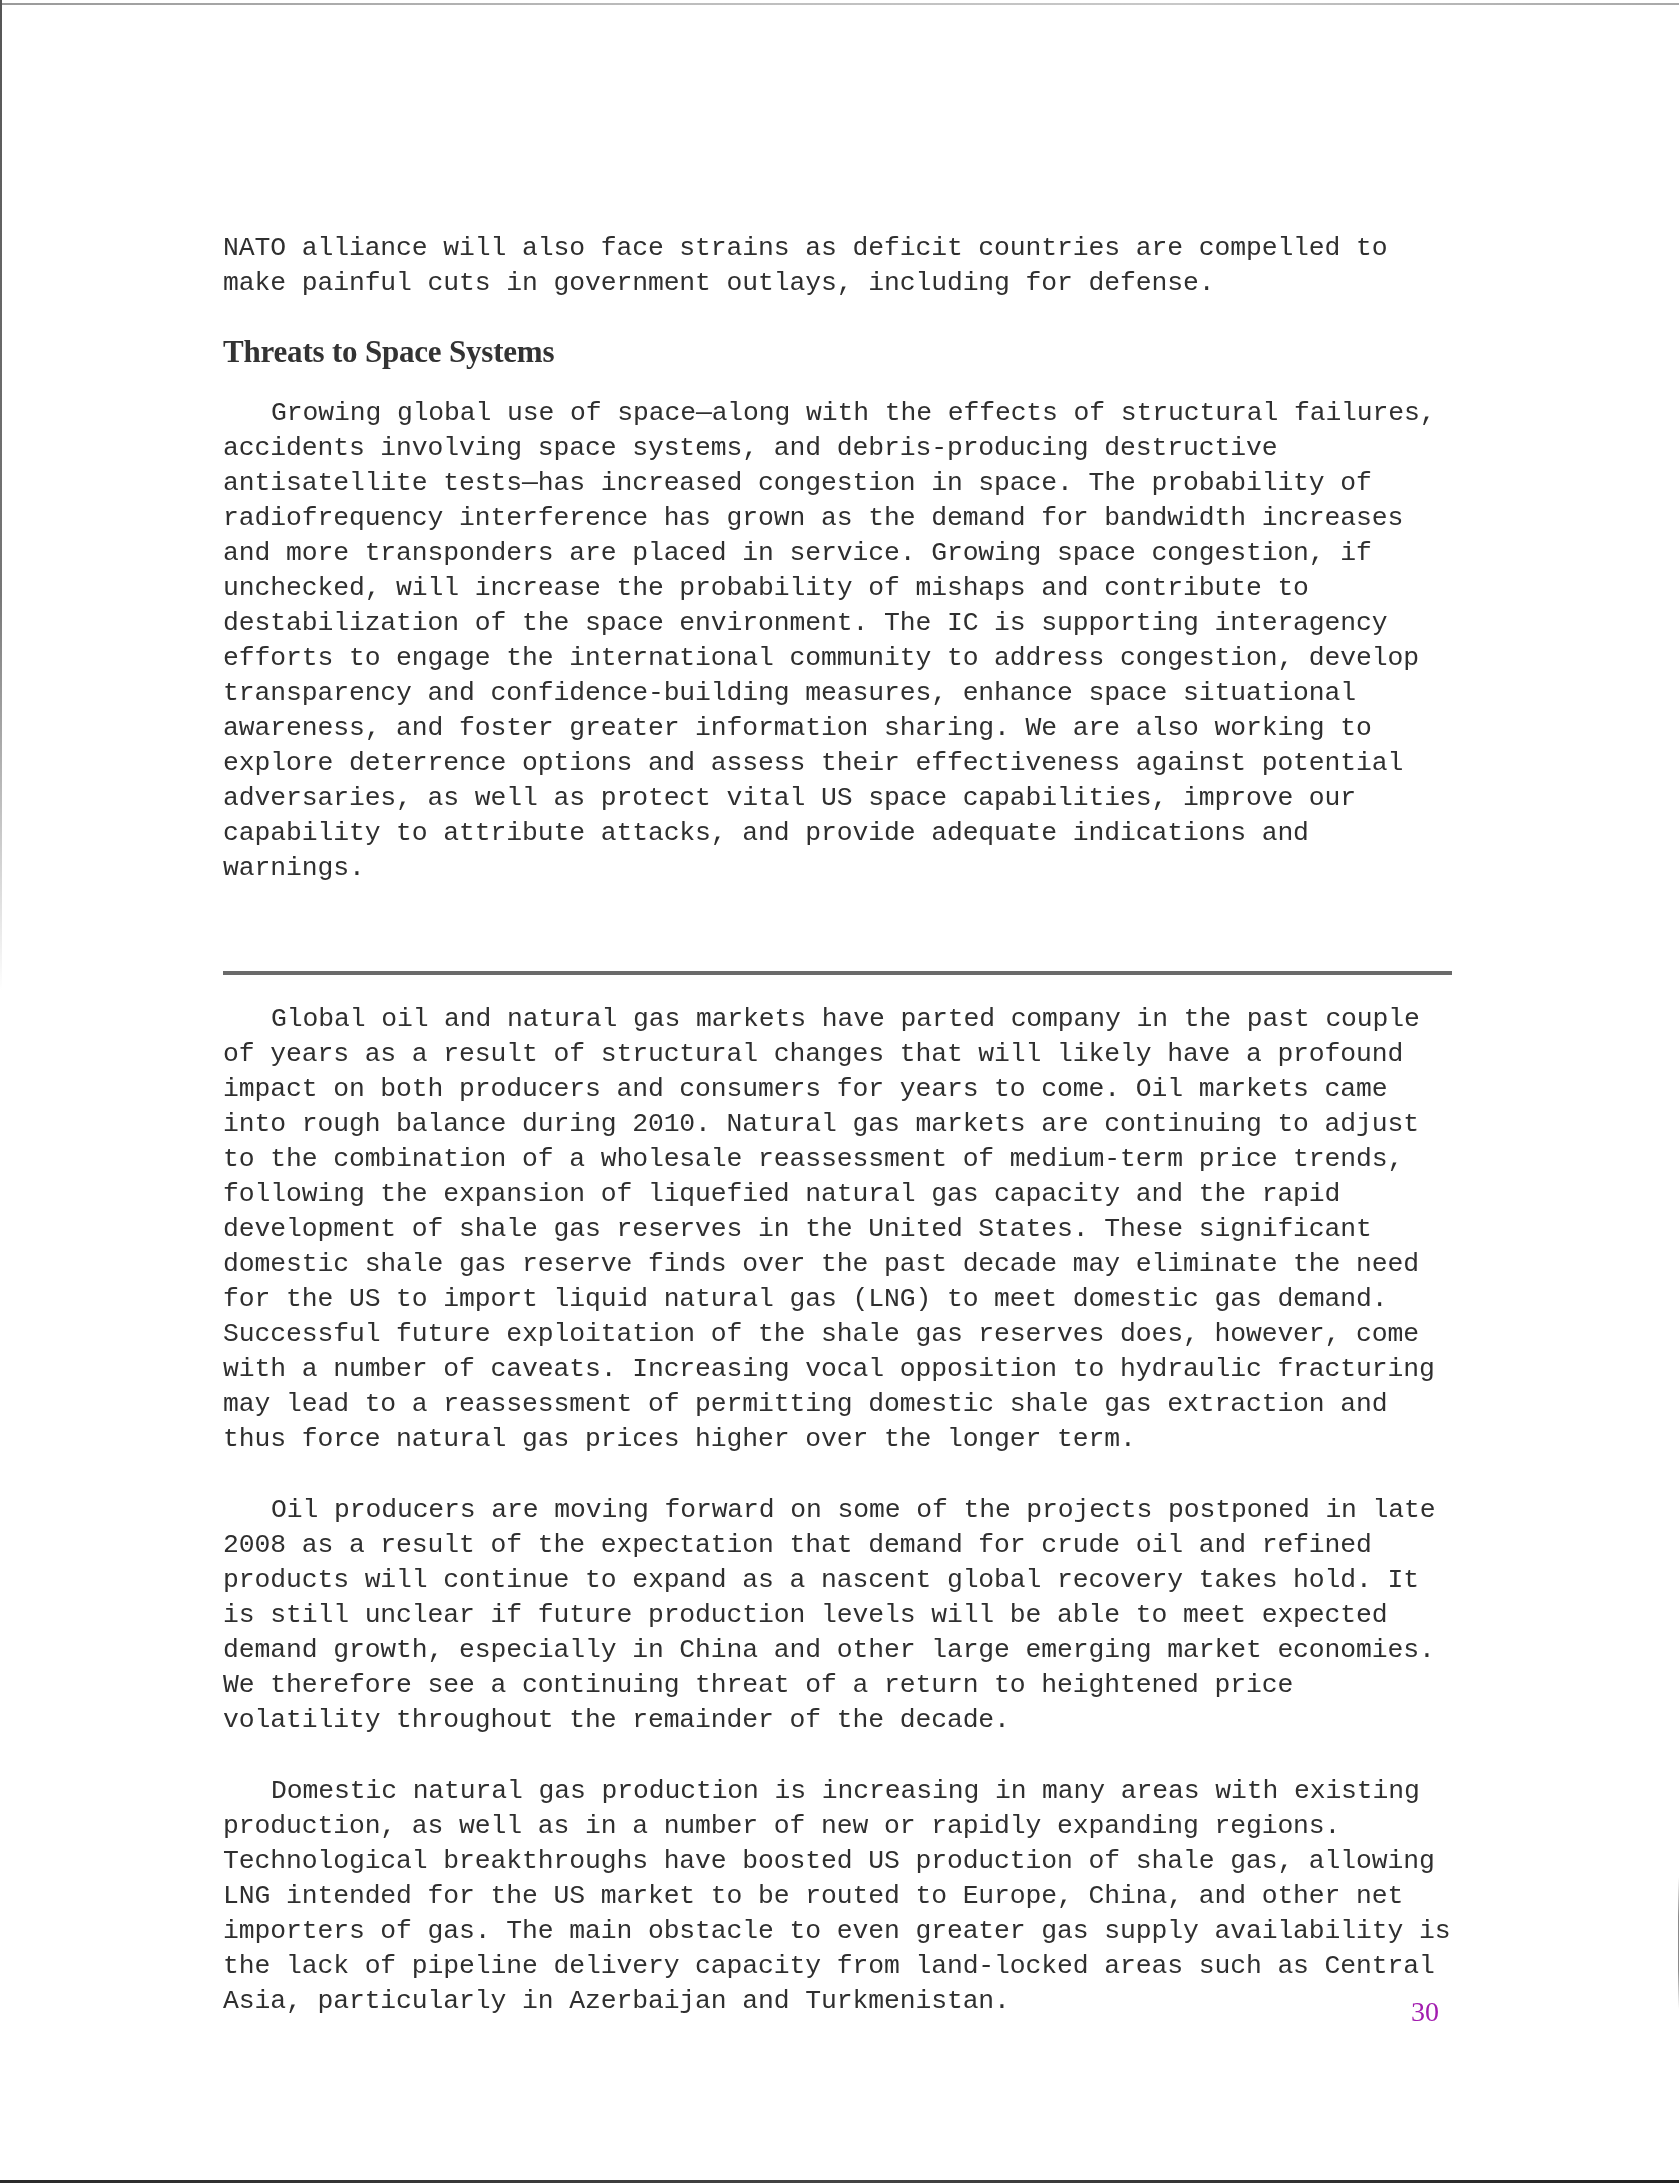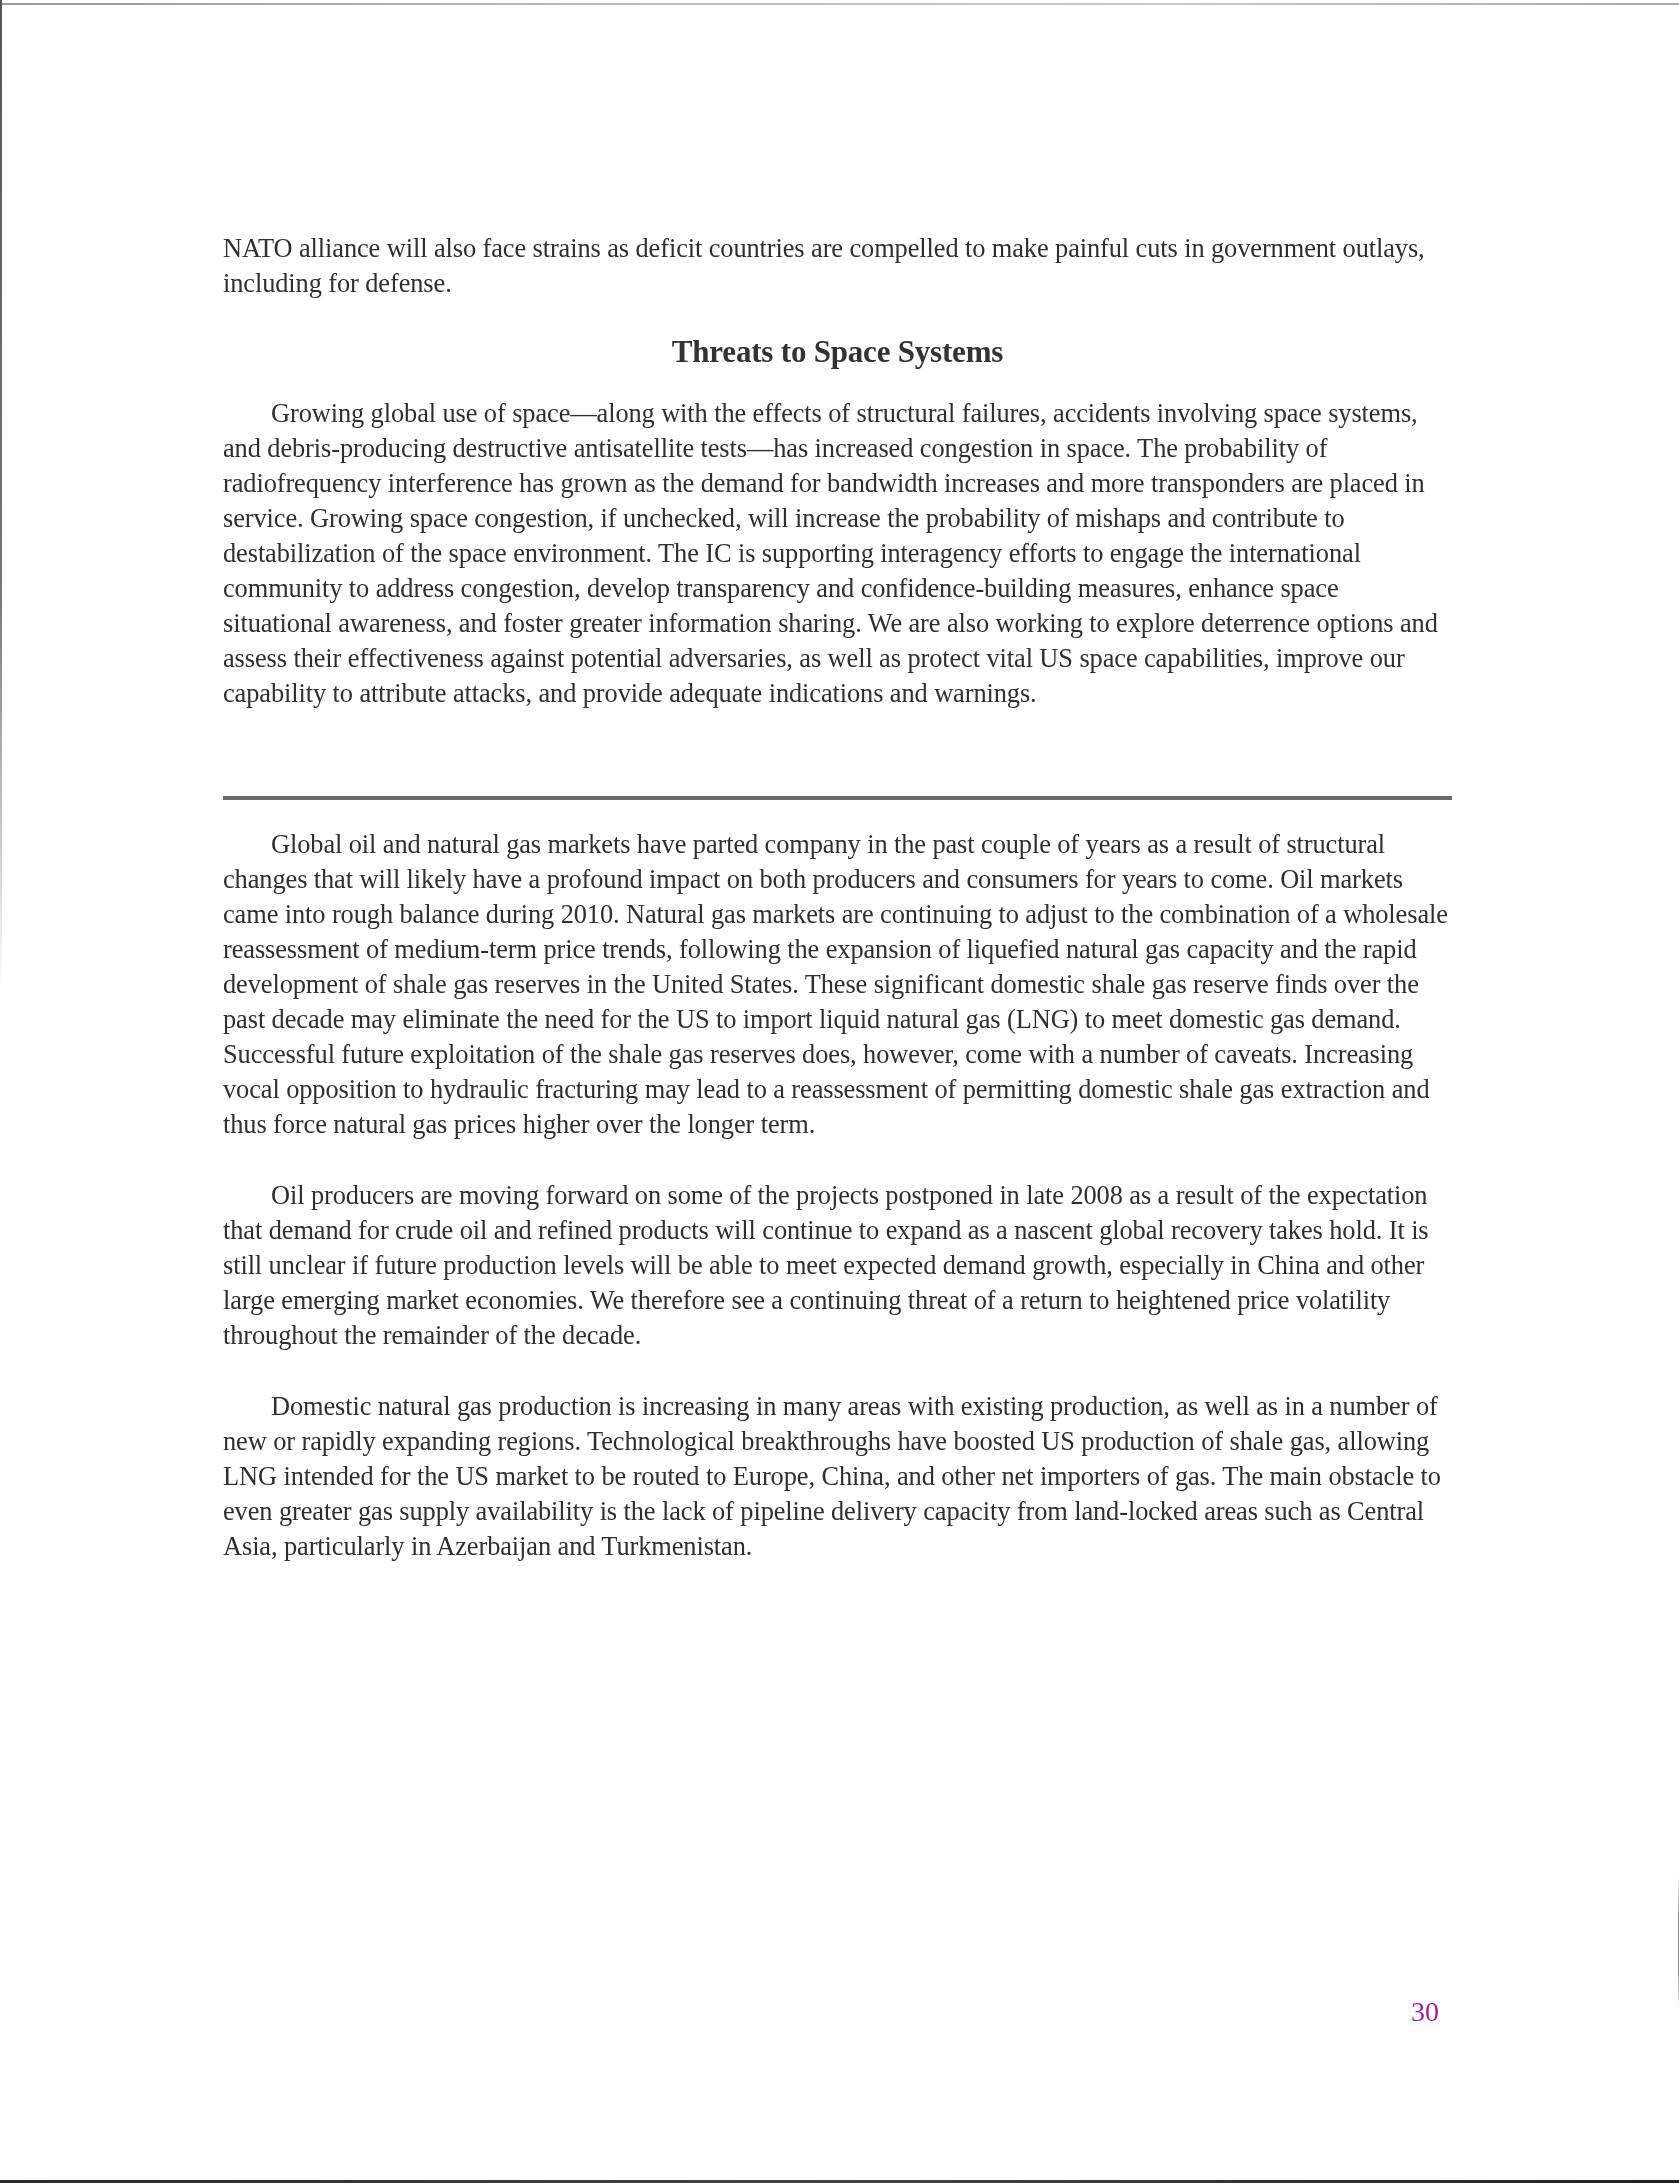--- a/index.html
+++ b/index.html
@@ -44,31 +44,31 @@
       left: 223px;
       top: 231px;
       width: 1229px;
     }
     p.body-text {
       margin: 0;
       font-size: 26.4px;
       line-height: 35px;
       color: #2f2f2f;
       letter-spacing: -0.1px;
+      font-family: Liberation Mono, monospace;
     }
     p.indent {
       text-indent: 48px;
     }
     h2.subhead {
       margin: 0;
       font-size: 31px;
       font-weight: bold;
       color: #333;
       letter-spacing: -0.2px;
-      text-align: center;
     }
     .section-rule {
       height: 2px;
       background: #6a6a6a;
       width: 1229px;
     }
     h1.section-title {
       margin: 0;
       text-align: center;
       font-size: 42px;

